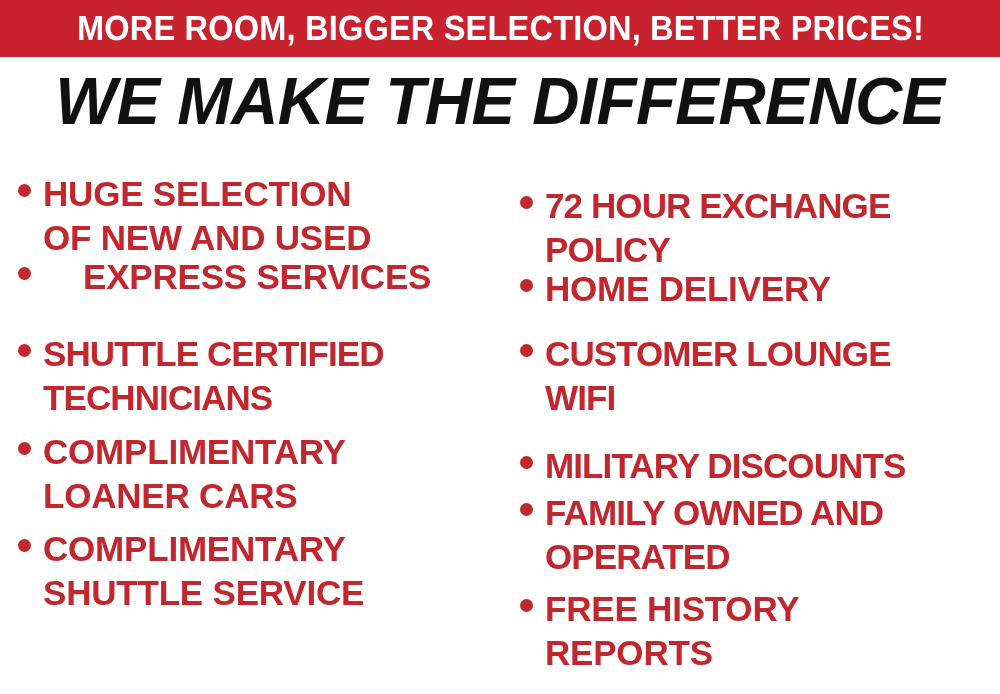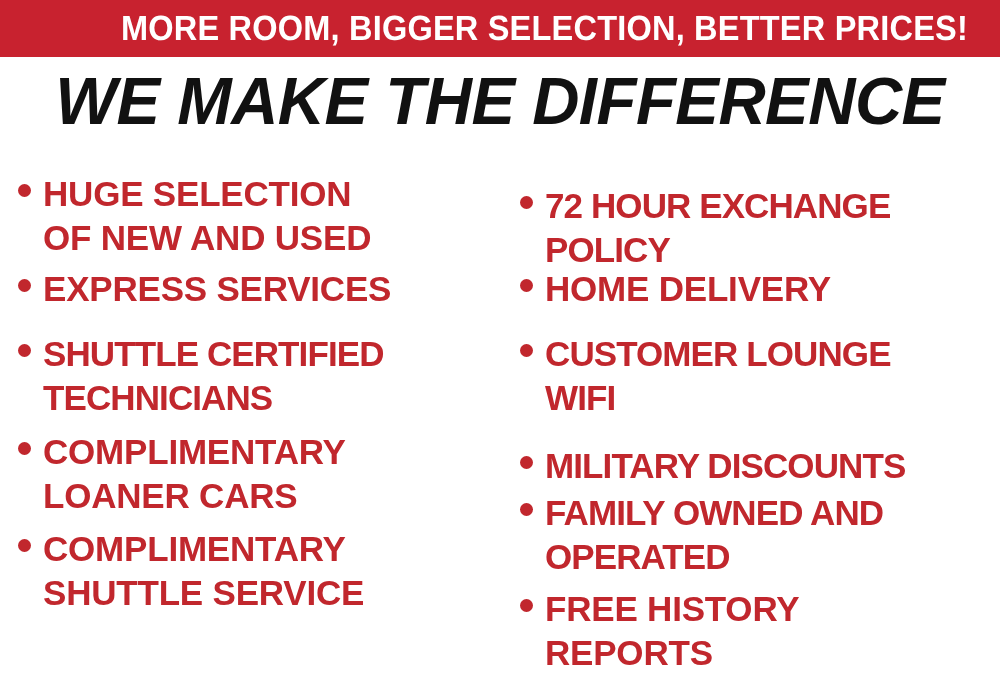--- a/index.html
+++ b/index.html
@@ -19,21 +19,21 @@
   
   #top-banner {
     position: absolute;
     left: 0;
     top: 0;
     width: 1000px;
     height: 57px;
     background: #c8222f;
     display: flex;
     align-items: center;
-    justify-content: flex-end;
+    justify-content: center;
     box-sizing: border-box;
   }
   #top-banner-text {
     color: #ffffff;
     font-family: "Liberation Sans", sans-serif;
     font-weight: bold;
     font-size: 35px;
     line-height: 36px;
     letter-spacing: 0.2px;
     white-space: nowrap;
@@ -118,21 +118,21 @@
 <div id="benefits">
 
   <div class="benefit-column" id="benefit-column-left">
 
     <div class="benefit-item" style="top:12px;">
       <span class="bullet-dot"></span>
       <span class="benefit-label">HUGE SELECTION
  OF NEW AND USED</span>
     </div>
 
-    <div class="benefit-item" style="top:107px;">
+    <div class="benefit-item" style="top:95px;gap:40px;">
       <span class="bullet-dot"></span>
       <span class="benefit-label">EXPRESS SERVICES</span>
     </div>
 
     <div class="benefit-item" style="top:172px;">
       <span class="bullet-dot"></span>
       <span class="benefit-label tight">SHUTTLE CERTIFIED
 TECHNICIANS</span>
     </div>
 

